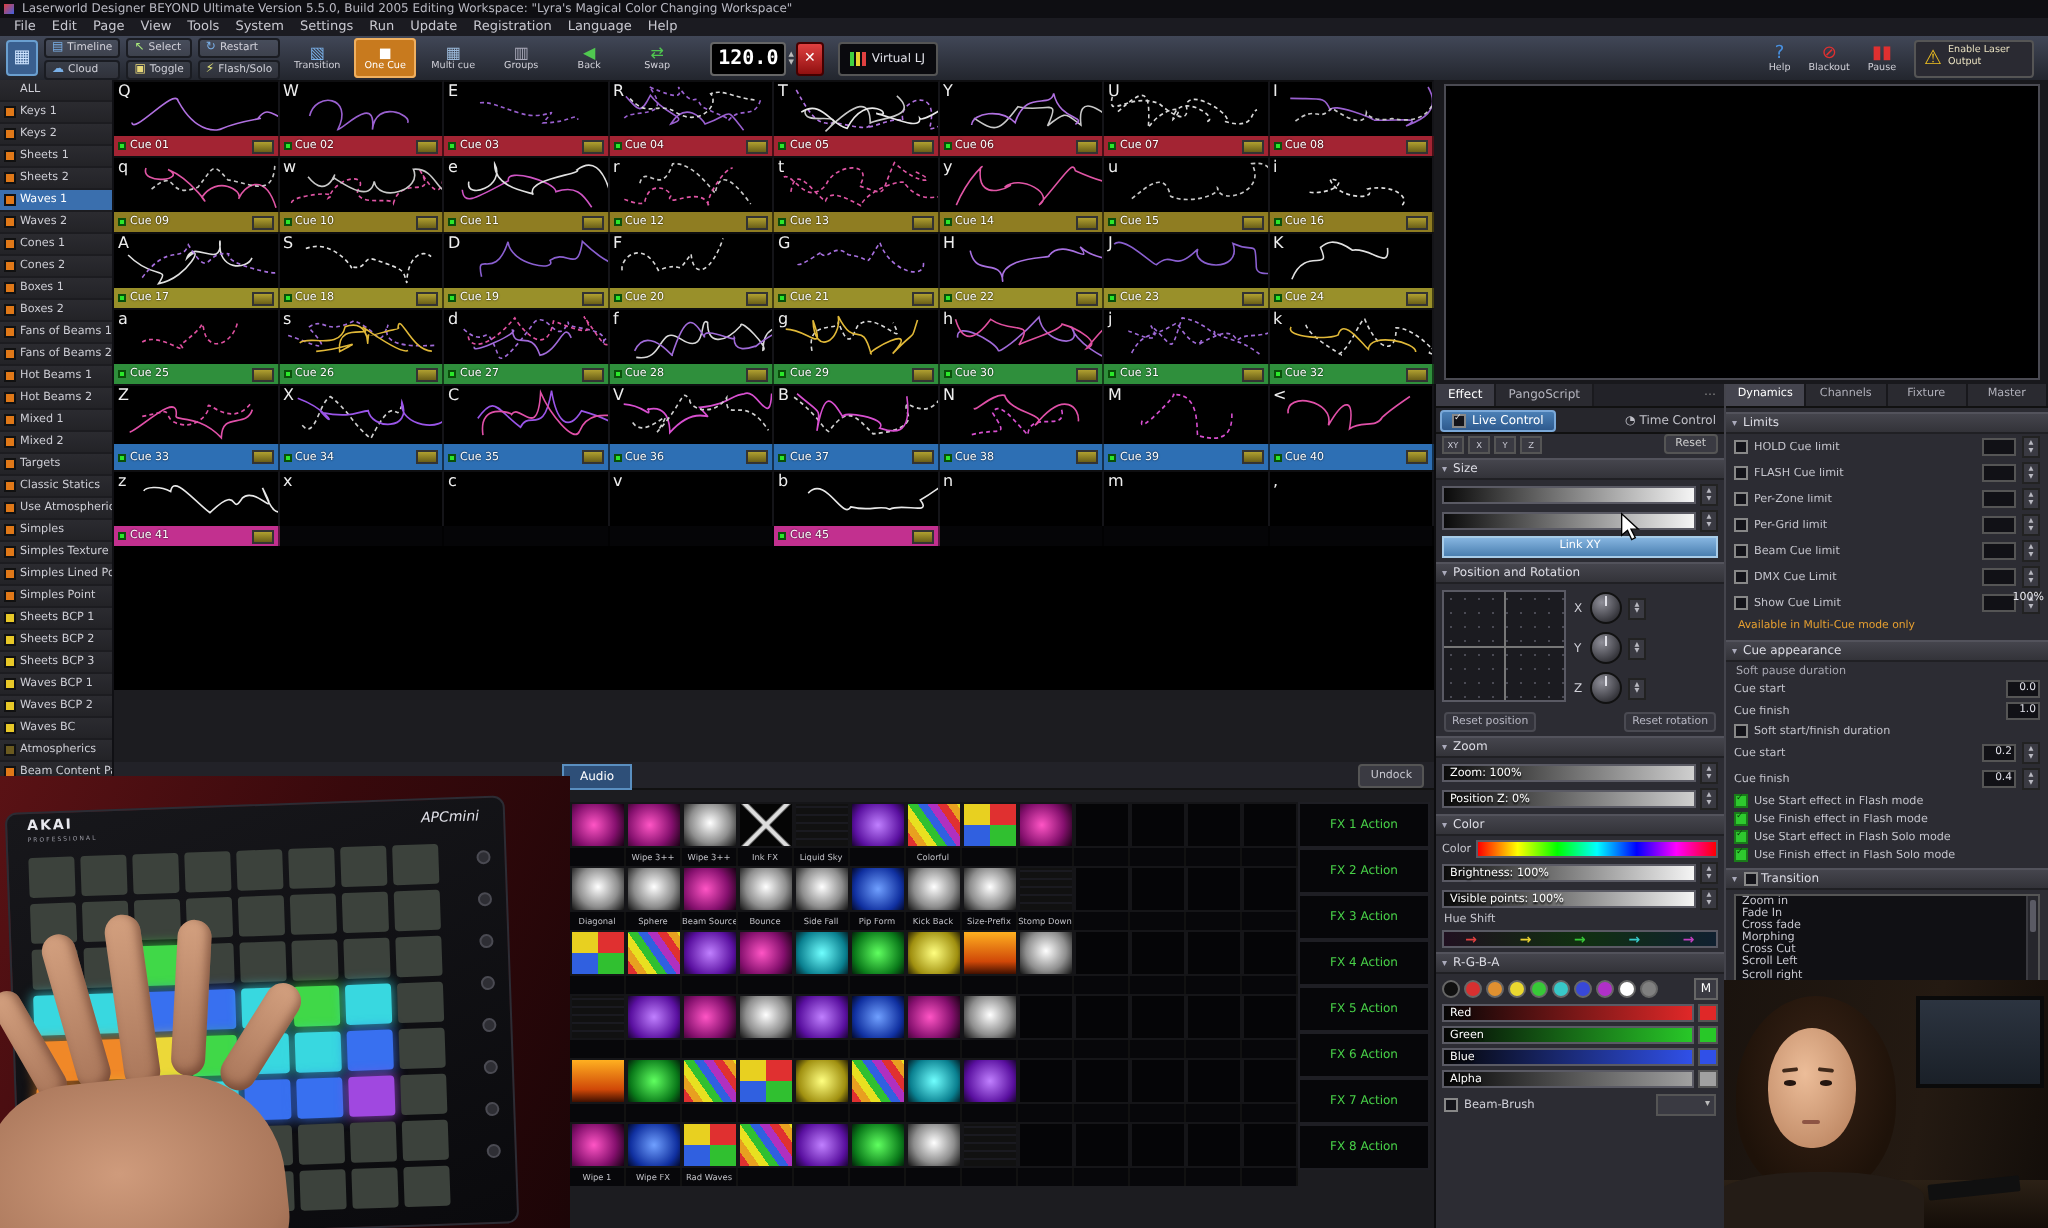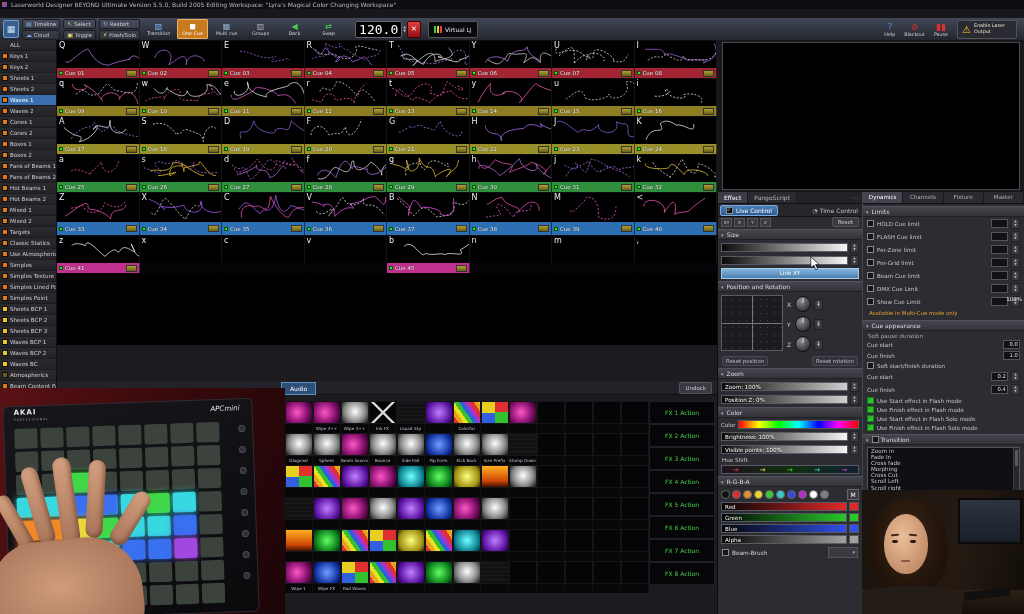--- a/index.html
+++ b/index.html
@@ -11,21 +11,21 @@
   .menu-item{padding:0 4px;color:#c8c8d0}
   .toolbar{position:absolute;left:0;top:18px;width:100%;height:22px;background:linear-gradient(#414757,#23262e);display:flex;align-items:center;padding:0 3px;box-sizing:border-box;gap:3px}
   .tb-first{width:14px;height:16px;background:#3a5f8f;border:1px solid #6a9fd0;border-radius:2px;color:#cfe4ff;font-size:9px;text-align:center;line-height:16px}
   .tb-stack{display:flex;flex-direction:column;gap:1px}
   .tb-mini{display:flex;align-items:center;gap:2px;font-size:5.3px;color:#d0d0d8;background:rgba(255,255,255,.05);border:1px solid #1a1c22;border-radius:2px;padding:0 3px;height:8px;white-space:nowrap}
   .tb-mini .g{font-size:6px;line-height:6px}
   .tb-big{width:31px;height:20px;display:flex;flex-direction:column;align-items:center;justify-content:center;font-size:4.8px;color:#d0d0d8;border-radius:2px;white-space:nowrap}
   .tb-big .g{font-size:8px;line-height:9px}
   .tb-big.active{background:#c87a1e;color:#fff;box-shadow:inset 0 0 0 1px #f0b060}
   .bpm{display:flex;align-items:center;margin-left:8px;gap:1px}
-  .bpmd{background:#000;border:1px solid #666;color:#fff;font-family:"DejaVu Sans Mono",monospace;font-weight:normal;font-size:13px;height:15px;line-height:15px;padding:0 3px;border-radius:2px}
+  .bpmd{background:#000;border:1px solid #666;color:#fff;font-family:"DejaVu Sans Mono",monospace;font-weight:bold;font-size:10px;height:15px;line-height:15px;padding:0 3px;border-radius:2px}
   .bpmstep{display:flex;flex-direction:column;font-size:3.5px;color:#bbb;line-height:4px}
   .bpmtap{width:12px;height:15px;background:linear-gradient(#e04040,#901010);border:1px solid #400;color:#fff;font-size:7px;text-align:center;line-height:15px;border-radius:2px}
   .vlj{display:flex;align-items:center;gap:3px;background:#0a0a0e;border:1px solid #555;height:15px;padding:0 5px;color:#e0e0e8;font-size:6px;margin-left:4px;border-radius:2px}
   .vlj .bars{display:flex;gap:1px}
   .vlj .bars i{width:2px;height:7px;display:block}
   .tbr{margin-left:auto;display:flex;align-items:center;gap:9px;padding-right:4px}
   .tbr-btn{display:flex;flex-direction:column;align-items:center;font-size:4.8px;color:#d0d0d8}
   .tbr-btn .g{font-size:9px;line-height:10px}
   .tbr-wide{display:flex;flex-direction:row;align-items:center;gap:3px;background:#2a2a32;border:1px solid #555;padding:1px 4px;height:15px;border-radius:2px;font-size:4.8px;color:#e8e0c0}
   .tbr-wide .g{font-size:10px}
@@ -187,20 +187,34 @@
 </head>
 <body>
 
 <div class="app">
 
   <div class="titlebar">
     <span class="appico"></span>
     <span>Laserworld Designer BEYOND Ultimate    Version 5.5.0, Build 2005    Editing Workspace: "Lyra's Magical Color Changing Workspace"</span>
   </div>
 
+  <div class="menubar" id="menubar">
+      <span class="menu-item">File</span>
+      <span class="menu-item">Edit</span>
+      <span class="menu-item">Page</span>
+      <span class="menu-item">View</span>
+      <span class="menu-item">Tools</span>
+      <span class="menu-item">System</span>
+      <span class="menu-item">Settings</span>
+      <span class="menu-item">Run</span>
+      <span class="menu-item">Update</span>
+      <span class="menu-item">Registration</span>
+      <span class="menu-item">Language</span>
+      <span class="menu-item">Help</span>
+    </div>
 
   <div class="toolbar">
     <span class="tb-first">▦</span>
     <span id="tb-left" style="display:flex;gap:3px;align-items:center">
         <div class="tb-stack">
           <div class="tb-mini">
             <span class="g" style="color: rgb(122, 176, 232);">▤</span>
             <span>Timeline</span>
           </div>
           <div class="tb-mini">

